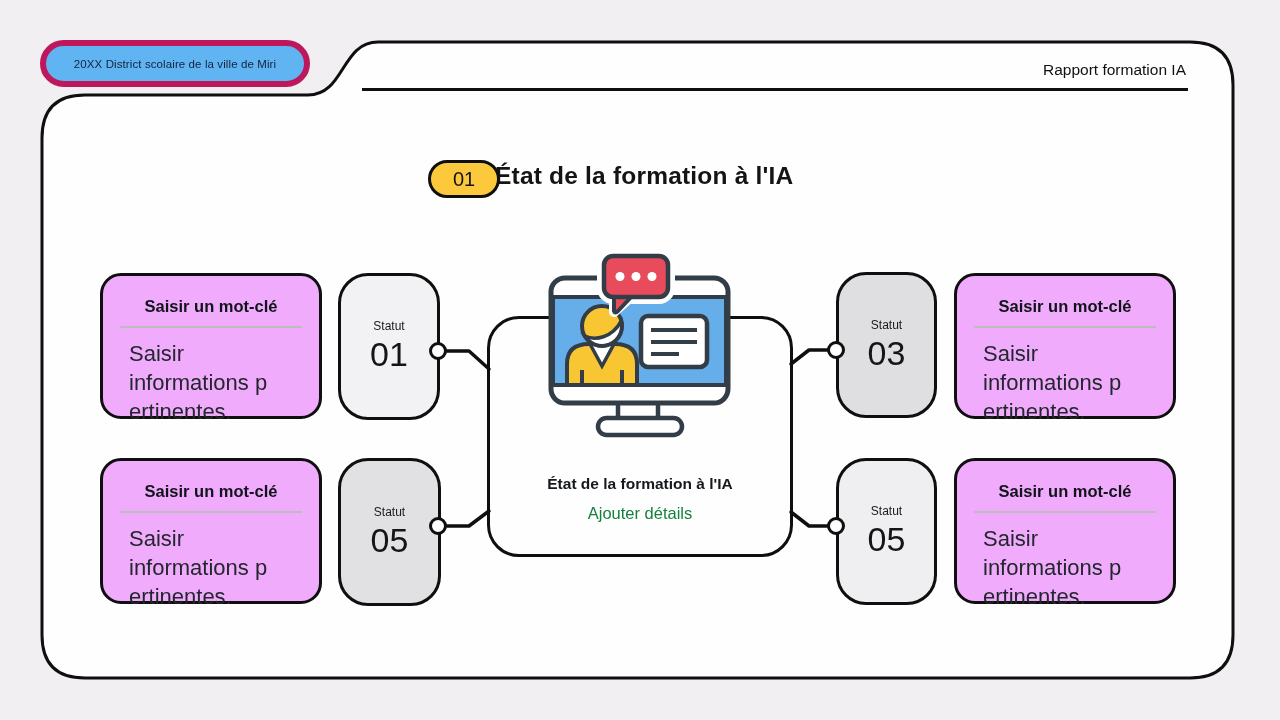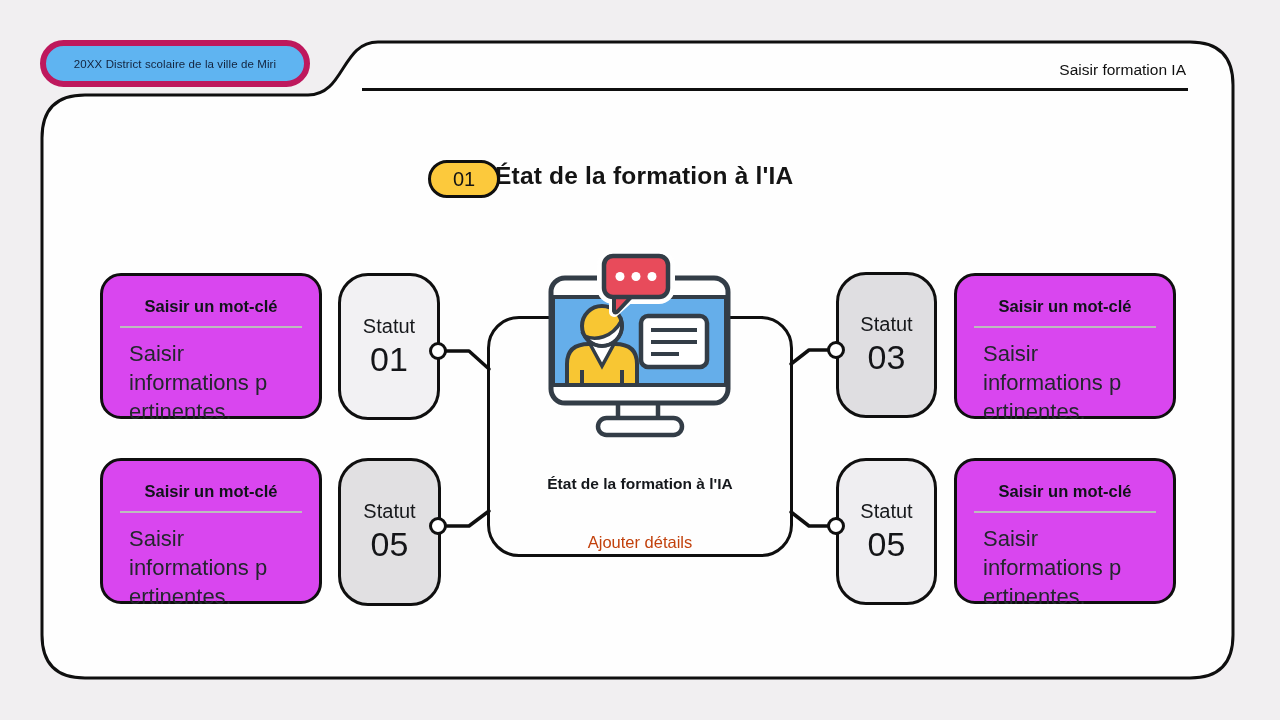--- a/index.html
+++ b/index.html
@@ -27,60 +27,60 @@
   .header-line{left:362px;top:88px;width:826px;height:3px;background:#0f0f0f;}
 
   
   .section-title{left:495px;top:162px;font-size:24.5px;font-weight:600;color:#141414;letter-spacing:.2px;}
   .section-pill{
     left:428px;top:160px;width:72px;height:38px;border:3px solid #0f0f0f;border-radius:19px;
     display:flex;align-items:center;justify-content:center;font-size:20px;color:#141414;
   }
 
   
-  .kw{width:222px;height:146px;background:#d946ef;border:3px solid #0f0f0f;border-radius:21px;}
+  .kw{width:222px;height:146px;background:#f0abfc;border:3px solid #0f0f0f;border-radius:21px;}
   .kw.p1{left:100px;top:273px;} .kw.p2{left:954px;top:273px;}
   .kw.p3{left:100px;top:458px;} .kw.p4{left:954px;top:458px;}
   .kw-title{margin-top:21px;text-align:center;font-weight:bold;font-size:16.5px;color:#101419;}
   .kw-divider{height:2px;background:#bdbcbd;margin:10px 17px 0;}
   .kw-body{margin:11px 12px 0 26px;font-size:22px;line-height:29px;color:#23272d;}
 
   
   .st{
     border:3px solid #0f0f0f;border-radius:30px;display:flex;flex-direction:column;
     align-items:center;justify-content:center;
   }
   .st.p1{left:338px;top:273px;width:102px;height:147px;}
   .st.p2{left:836px;top:272px;width:101px;height:146px;}
   .st.p3{left:338px;top:458px;width:103px;height:148px;}
   .st.p4{left:836px;top:458px;width:101px;height:147px;}
-  .st-label{font-size:20px;font-weight:500;color:#17191c;}
+  .st-label{font-size:12px;font-weight:500;color:#17191c;}
   .st-num{font-size:34px;color:#141518;margin-top:2px;}
 
   
   .center-card{left:487px;top:316px;width:306px;height:241px;background:#fefefe;
     border:3px solid #0f0f0f;border-radius:32px;}
   .center-title{left:487px;top:475px;width:306px;text-align:center;
     font-size:15.5px;font-weight:bold;color:#15181c;}
-  .center-subtitle{left:487px;top:533px;width:306px;text-align:center;
-    font-size:16.5px;color:#c2410c;}
+  .center-subtitle{left:487px;top:504px;width:306px;text-align:center;
+    font-size:16.5px;color:#15803d;}
 </style>
 </head>
 <body>
 
 <div class="stage">
 
   <svg id="card-outline" class="abs" width="1280" height="720" viewBox="0 0 1280 720">
     <path d="M 378 42 H 1190 Q 1233 42 1233 85 V 635 Q 1233 678 1190 678 H 85 Q 42 678 42 635 V 138 Q 42 95 85 95 H 308 C 345 95 341 42 378 42 Z" fill="#fefefe" stroke="#0f0f0f" stroke-width="3"></path>
   </svg>
 
   <div class="abs badge z2" style="background-color: rgb(95, 180, 241);">
     <span>20XX District scolaire de la ville de Miri</span>
   </div>
-  <div class="abs header-title z2">Saisir formation IA</div>
+  <div class="abs header-title z2">Rapport formation IA</div>
   <div class="abs header-line z2"></div>
 
   <div class="abs section-title z2">État de la formation à l'IA</div>
   <div class="abs section-pill z2" style="background-color: rgb(252, 201, 60);">
     <span>01</span>
   </div>
 
   <div class="abs kw p1 z2">
     <div class="kw-title">Saisir un mot-clé</div>
     <div class="kw-divider"></div>

